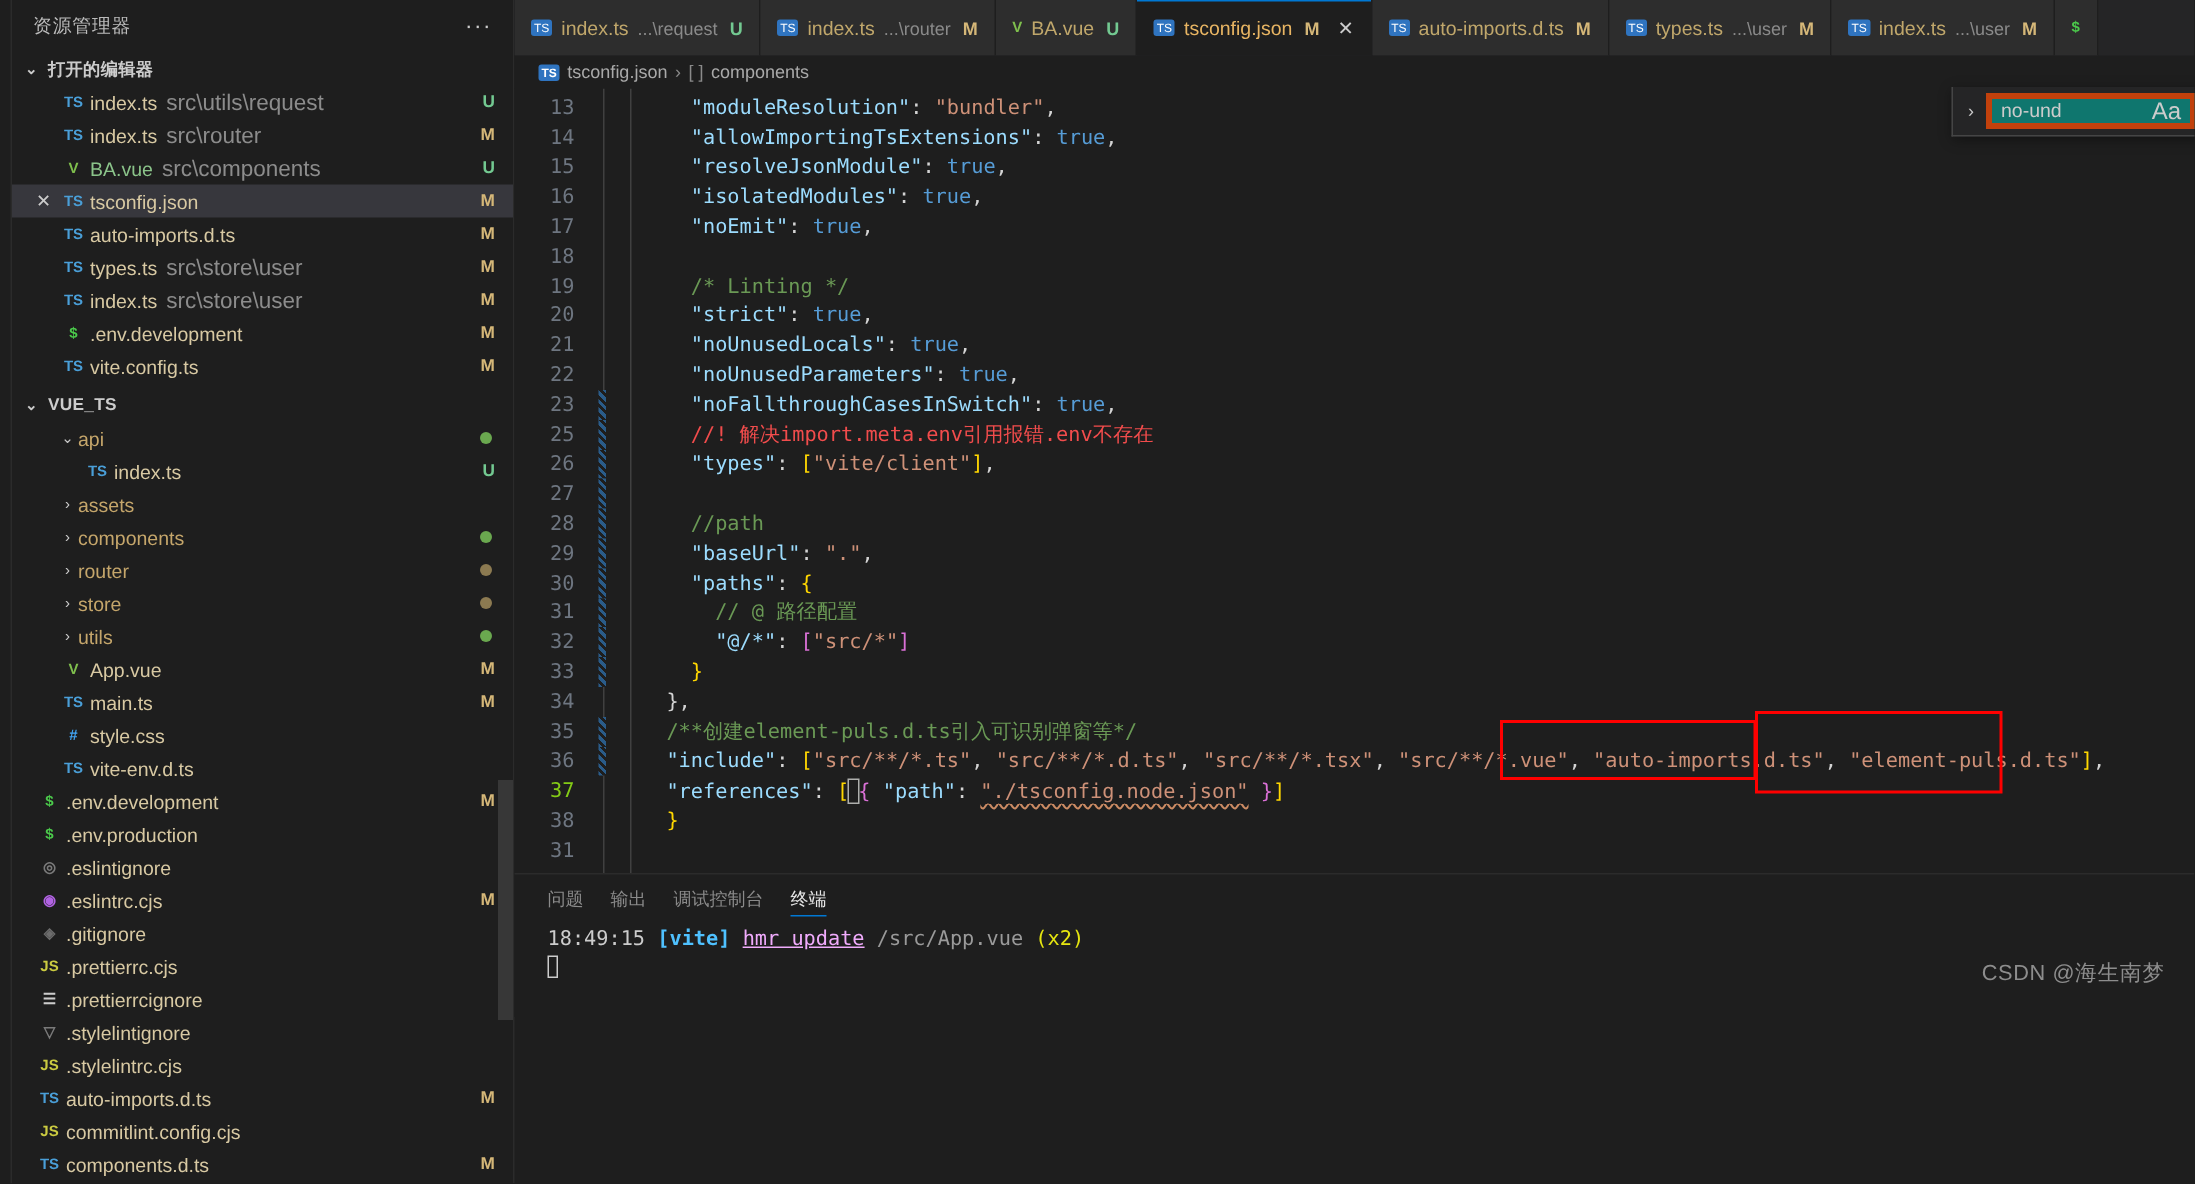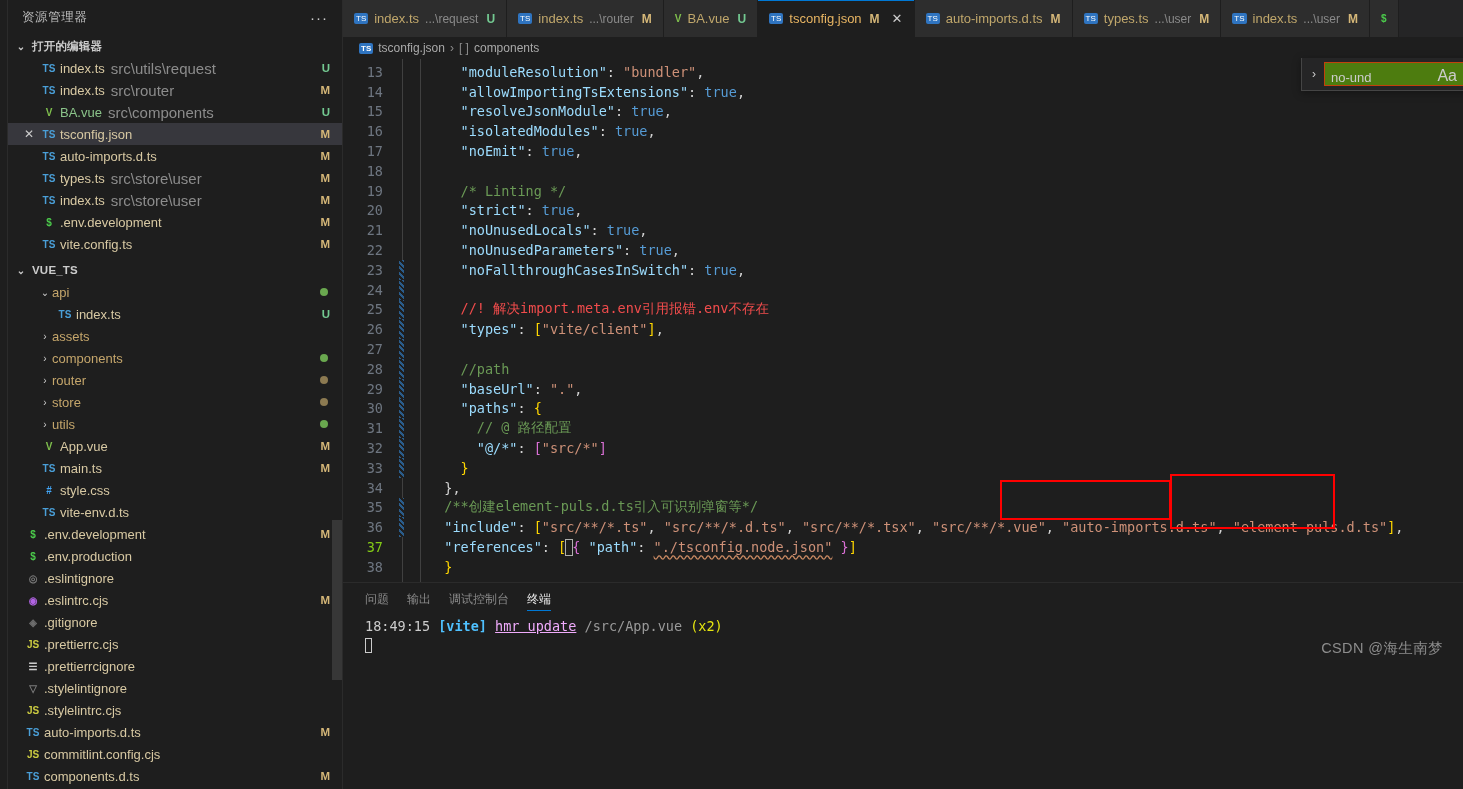--- a/index.html
+++ b/index.html
@@ -179,22 +179,22 @@
   
   .find-widget {
     position:absolute; top:58px; right:-6px;
     background:#252526; border:1px solid #454545;
     border-top:none; display:flex; align-items:center;
     height:33px; padding:0 4px 0 2px; box-shadow:0 2px 8px rgba(0,0,0,.36);
     z-index:30;
   }
   .find-widget .fw-chev { width:20px; text-align:center; color:#cccccc; font-size:12px; }
   .find-input {
-    background:#4d7c0f; border:1px solid #c2410c; height:24px;
-    display:flex; align-items:flex-end; padding:0 6px;
+    background:#0f766e; border:4px solid #c2410c; height:24px;
+    display:flex; align-items:flex-start; padding:0 6px;
     width:140px; color:#cccccc; font-size:13px;
     font-family:"Liberation Sans", sans-serif;
   }
   .find-input .fi-val { flex:1; }
   .find-input .fi-opts { color:#cccccc; font-size:16px; }
 
   
   .panel {
     height:96px; flex:0 0 96px; background:#1e1e1e;
     border-top:1px solid #2b2b2b; display:flex; flex-direction:column;
@@ -530,21 +530,20 @@
           <div class="cline"><span class="lnum">14</span><span class="dirty-mark "></span><span class="fold"></span><span class="ctext">    <span class="k">"allowImportingTsExtensions"</span><span class="p">: </span><span class="b">true</span><span class="p">,</span></span></div>
           <div class="cline"><span class="lnum">15</span><span class="dirty-mark "></span><span class="fold"></span><span class="ctext">    <span class="k">"resolveJsonModule"</span><span class="p">: </span><span class="b">true</span><span class="p">,</span></span></div>
           <div class="cline"><span class="lnum">16</span><span class="dirty-mark "></span><span class="fold"></span><span class="ctext">    <span class="k">"isolatedModules"</span><span class="p">: </span><span class="b">true</span><span class="p">,</span></span></div>
           <div class="cline"><span class="lnum">17</span><span class="dirty-mark "></span><span class="fold"></span><span class="ctext">    <span class="k">"noEmit"</span><span class="p">: </span><span class="b">true</span><span class="p">,</span></span></div>
           <div class="cline"><span class="lnum">18</span><span class="dirty-mark "></span><span class="fold"></span><span class="ctext"></span></div>
           <div class="cline"><span class="lnum">19</span><span class="dirty-mark "></span><span class="fold"></span><span class="ctext">    <span class="cm">/* Linting */</span></span></div>
           <div class="cline"><span class="lnum">20</span><span class="dirty-mark "></span><span class="fold"></span><span class="ctext">    <span class="k">"strict"</span><span class="p">: </span><span class="b">true</span><span class="p">,</span></span></div>
           <div class="cline"><span class="lnum">21</span><span class="dirty-mark "></span><span class="fold"></span><span class="ctext">    <span class="k">"noUnusedLocals"</span><span class="p">: </span><span class="b">true</span><span class="p">,</span></span></div>
           <div class="cline"><span class="lnum">22</span><span class="dirty-mark "></span><span class="fold"></span><span class="ctext">    <span class="k">"noUnusedParameters"</span><span class="p">: </span><span class="b">true</span><span class="p">,</span></span></div>
           <div class="cline"><span class="lnum">23</span><span class="dirty-mark on"></span><span class="fold"></span><span class="ctext">    <span class="k">"noFallthroughCasesInSwitch"</span><span class="p">: </span><span class="b">true</span><span class="p">,</span></span></div>
-          <div class="cline"><span class="lnum">24</span><span class="dirty-mark on"></span><span class="fold"></span><span class="ctext"></span></div>
           <div class="cline"><span class="lnum">25</span><span class="dirty-mark on"></span><span class="fold"></span><span class="ctext">    <span class="cm-red">//! 解决import.meta.env引用报错.env不存在</span></span></div>
           <div class="cline"><span class="lnum">26</span><span class="dirty-mark on"></span><span class="fold"></span><span class="ctext">    <span class="k">"types"</span><span class="p">: </span><span class="br1">[</span><span class="s">"vite/client"</span><span class="br1">]</span><span class="p">,</span></span></div>
           <div class="cline"><span class="lnum">27</span><span class="dirty-mark on"></span><span class="fold"></span><span class="ctext"></span></div>
           <div class="cline"><span class="lnum">28</span><span class="dirty-mark on"></span><span class="fold"></span><span class="ctext">    <span class="cm">//path</span></span></div>
           <div class="cline"><span class="lnum">29</span><span class="dirty-mark on"></span><span class="fold"></span><span class="ctext">    <span class="k">"baseUrl"</span><span class="p">: </span><span class="s">"."</span><span class="p">,</span></span></div>
           <div class="cline"><span class="lnum">30</span><span class="dirty-mark on"></span><span class="fold"></span><span class="ctext">    <span class="k">"paths"</span><span class="p">: </span><span class="br1">{</span></span></div>
           <div class="cline"><span class="lnum">31</span><span class="dirty-mark on"></span><span class="fold"></span><span class="ctext">      <span class="cm">// @ 路径配置</span></span></div>
           <div class="cline"><span class="lnum">32</span><span class="dirty-mark on"></span><span class="fold"></span><span class="ctext">      <span class="k">"@/*"</span><span class="p">: </span><span class="br2">[</span><span class="s">"src/*"</span><span class="br2">]</span></span></div>
           <div class="cline"><span class="lnum">33</span><span class="dirty-mark on"></span><span class="fold"></span><span class="ctext">    <span class="br1">}</span></span></div>
           <div class="cline"><span class="lnum">34</span><span class="dirty-mark "></span><span class="fold"></span><span class="ctext">  <span class="p">},</span></span></div>

